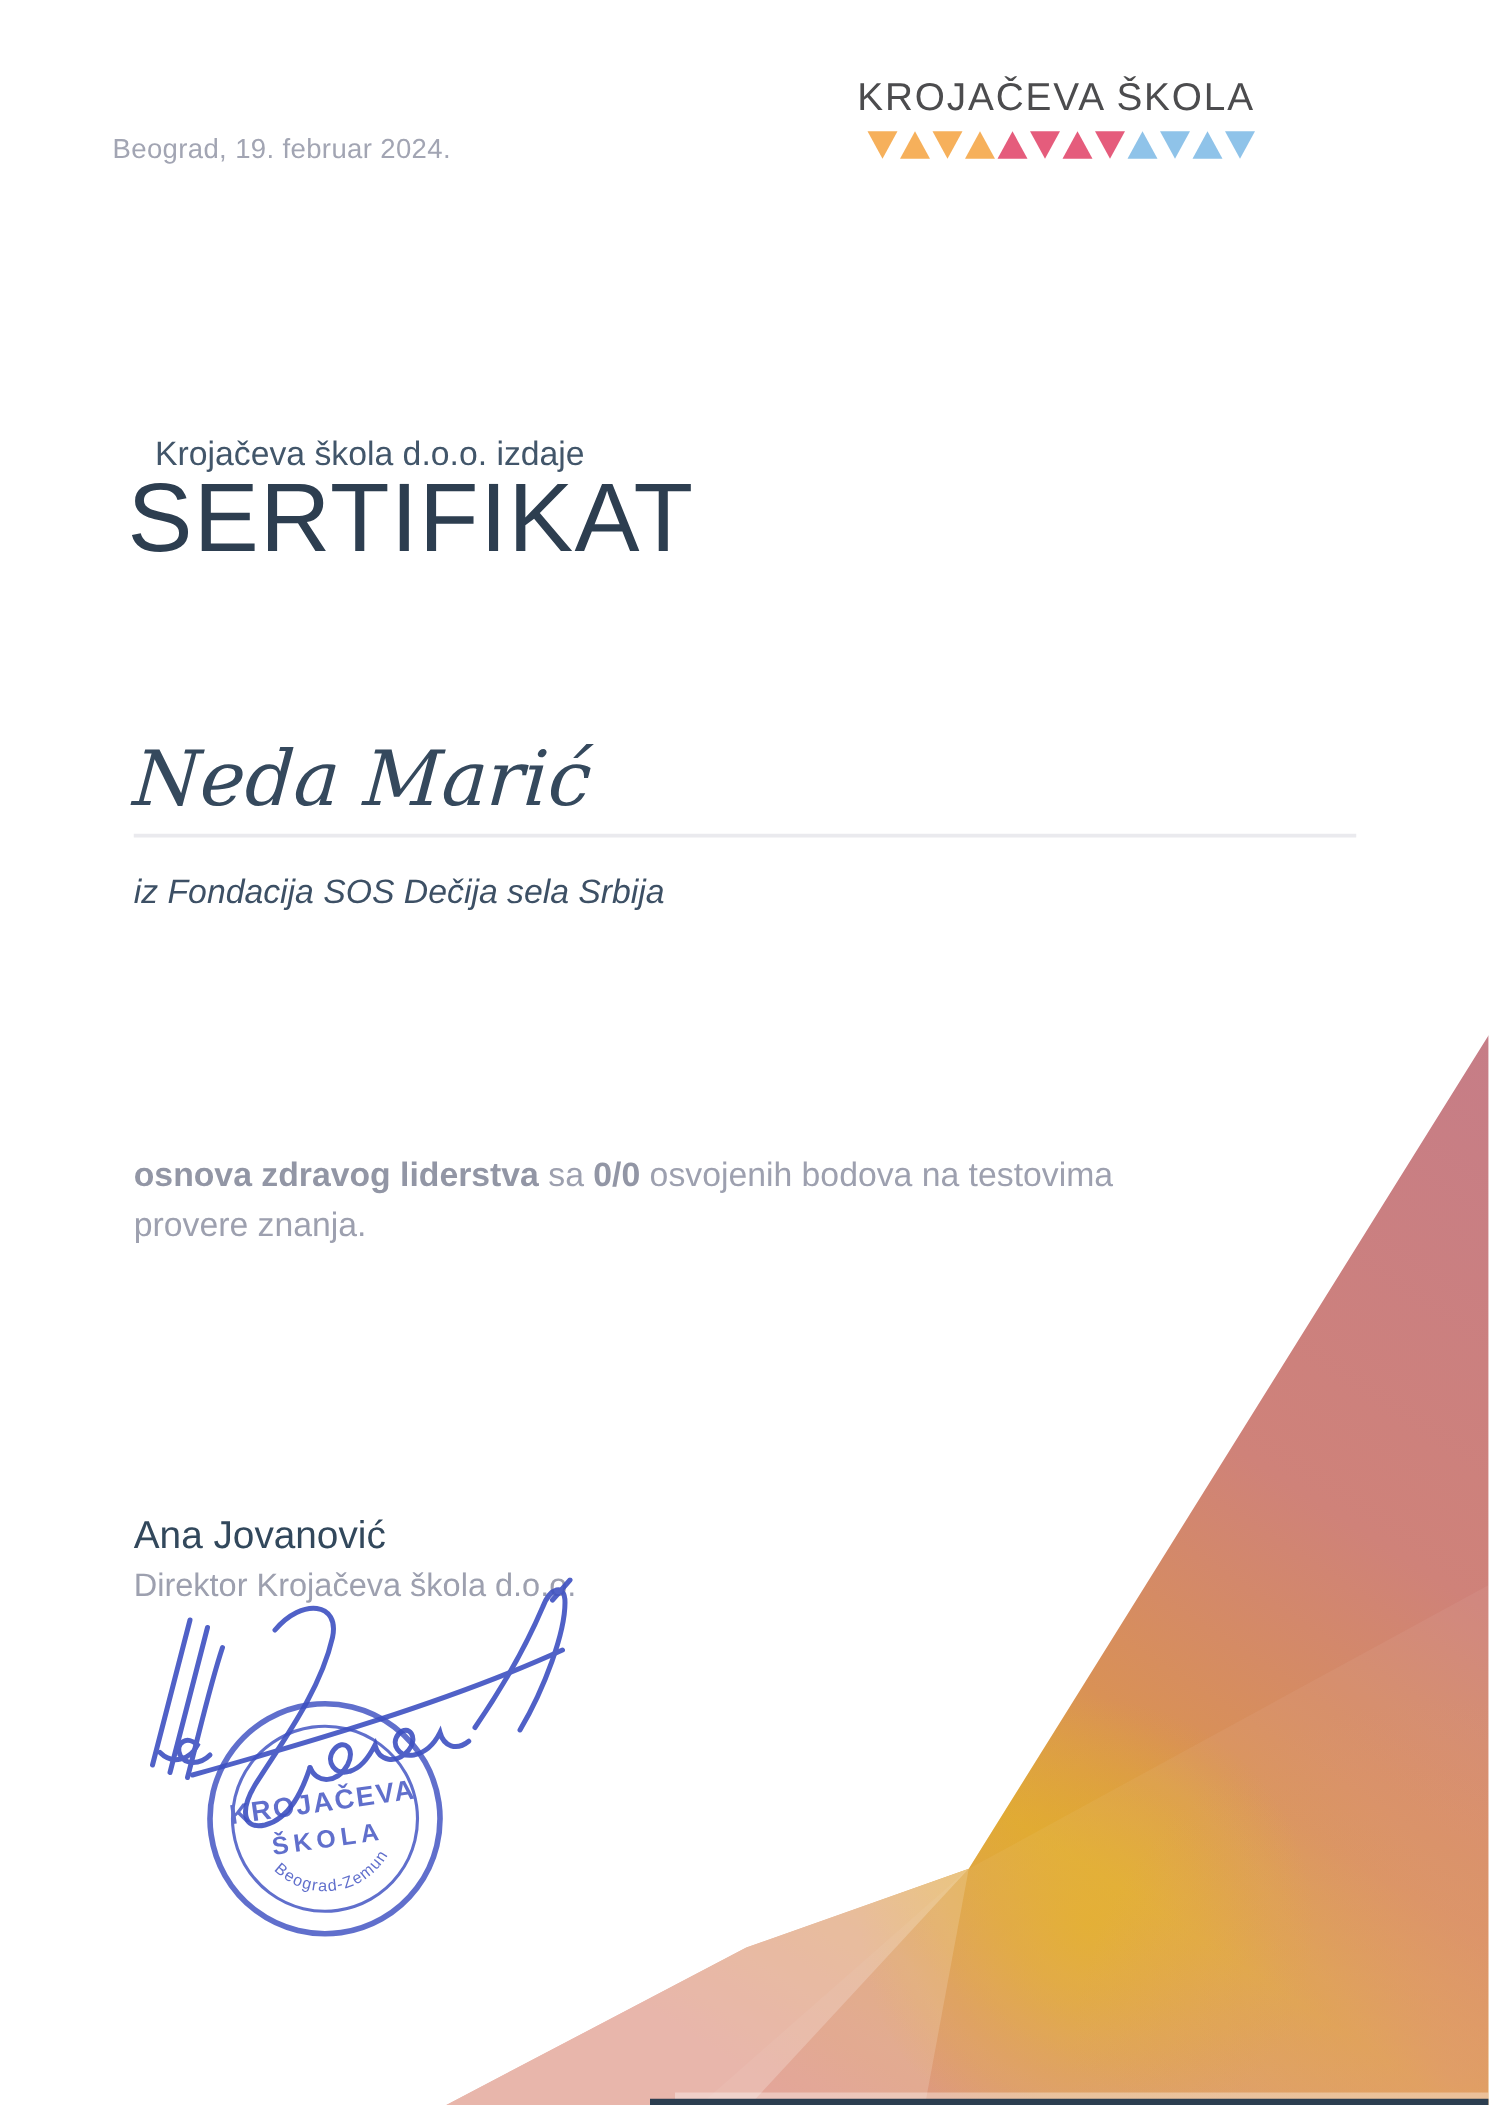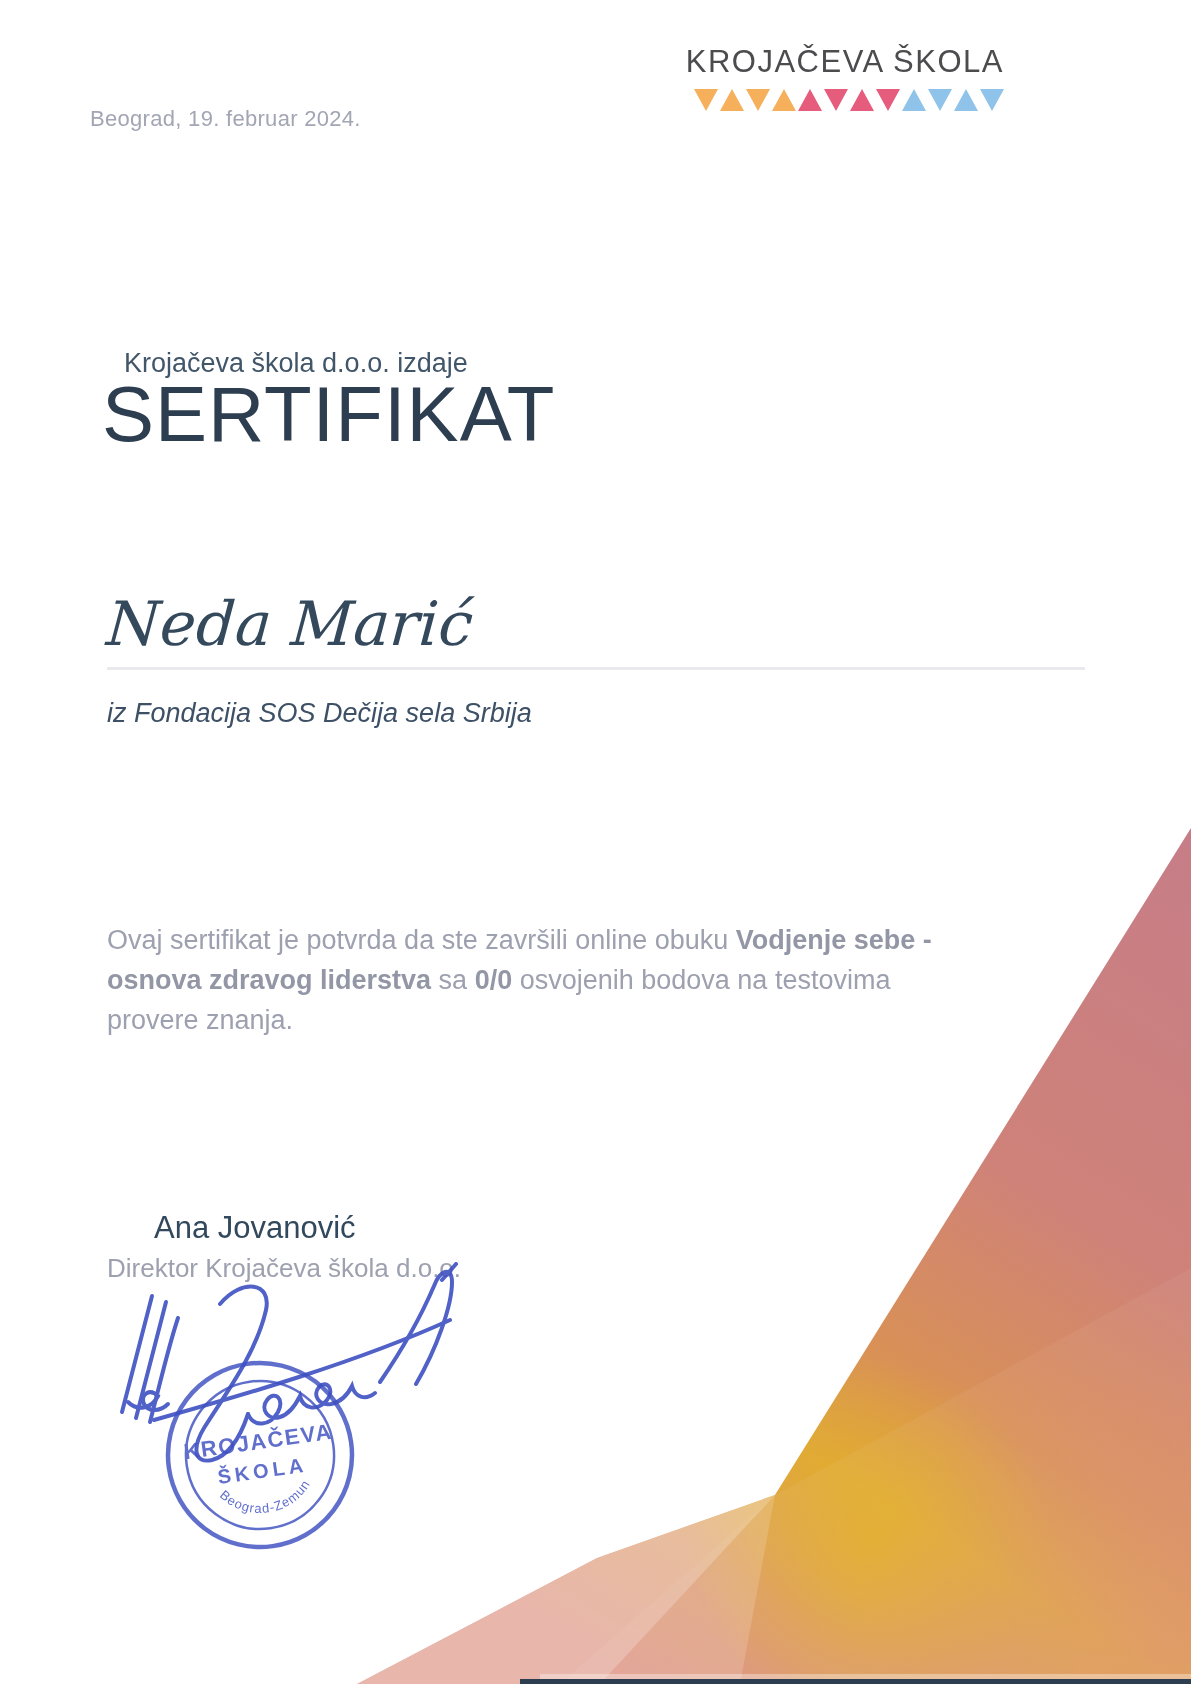--- a/index.html
+++ b/index.html
@@ -6,21 +6,21 @@
   html,body { background:#ffffff; }
   .page {
     position:relative; width:1191px; height:1684px; margin:0 auto;
     background:#ffffff; overflow:hidden;
     font-family:"Liberation Sans", sans-serif;
   }
   .abs { position:absolute; }
 
   
   .date-line { left:90px; top:106px; font-size:22px; color:#a2a5b3; letter-spacing:0.3px; }
-  .logo { top:44px; right:187px; }
+  .logo { top:60px; right:187px; }
   .logo-text { font-size:31px; color:#4c4c4e; letter-spacing:1.5px; font-weight:400; }
   .logo-band { margin-top:9px; display:flex; justify-content:flex-end; gap:2px; height:22px; }
   .tri { width:0; height:0; border-left:12px solid transparent; border-right:12px solid transparent; }
 
   
   .issuer-line { left:124px; top:348px; font-size:27px; color:#42566a; }
   .cert-title { left:102px; top:372px; font-size:78px; font-weight:400; color:#2d3e50; letter-spacing:1px; line-height:1.1; }
 
   
   .recipient-name {
@@ -29,21 +29,21 @@
   }
   .name-underline { left:107px; top:667px; width:978px; height:3px; background:#eaeaee; }
   .recipient-org { left:107px; top:698px; font-size:27px; font-style:italic; font-weight:500; color:#3d5065; }
 
   
   .congrats-heading { left:106px; top:866px; font-size:40px; color:#32485c; letter-spacing:1px; }
   .body-text { left:107px; top:920px; width:905px; font-size:27px; line-height:40px; color:#9da0af; }
   .body-text .bold { font-weight:700; color:#9296a5; }
 
   
-  .signer-name { left:107px; top:1210px; font-size:31px; color:#32485c;margin-left:47px; }
+  .signer-name { left:107px; top:1210px; font-size:31px; color:#32485c; }
   .signer-title { left:107px; top:1253px; font-size:26px; color:#9da0af; }
 
   .sig-svg { left:90px; top:1262px; z-index:3; }
   .corner-art { left:0; top:0; z-index:0; }
   .content-layer { position:absolute; inset:0; z-index:1; }
 </style>
 </head>
 <body>
 
 <div class="page">
@@ -109,21 +109,20 @@
 
     <div class="abs cert-title">SERTIFIKAT</div>
 
     <div class="abs recipient-name">Neda Marić</div>
     <div class="abs name-underline"></div>
 
     <div class="abs recipient-org">iz Fondacija SOS Dečija sela Srbija</div>
 
 
     <div class="abs body-text">
-        <div><span>Ovaj sertifikat je potvrda da ste završili online obuku </span><span class="bold">Vodjenje sebe -</span></div>
         <div><span class="bold">osnova zdravog liderstva</span><span> sa  </span><span class="bold">0/0</span><span>  osvojenih bodova na testovima</span></div>
         <div><span>provere znanja.</span></div>
       </div>
 
     <div class="abs signer-name">Ana Jovanović</div>
     <div class="abs signer-title">Direktor Krojačeva škola d.o.o.</div>
   </div>
 
   <svg class="abs sig-svg" width="390" height="305" viewBox="0 0 390 305">
     <g transform="rotate(-8 170 193)" stroke="#3e50c1" fill="none" opacity="0.82">

